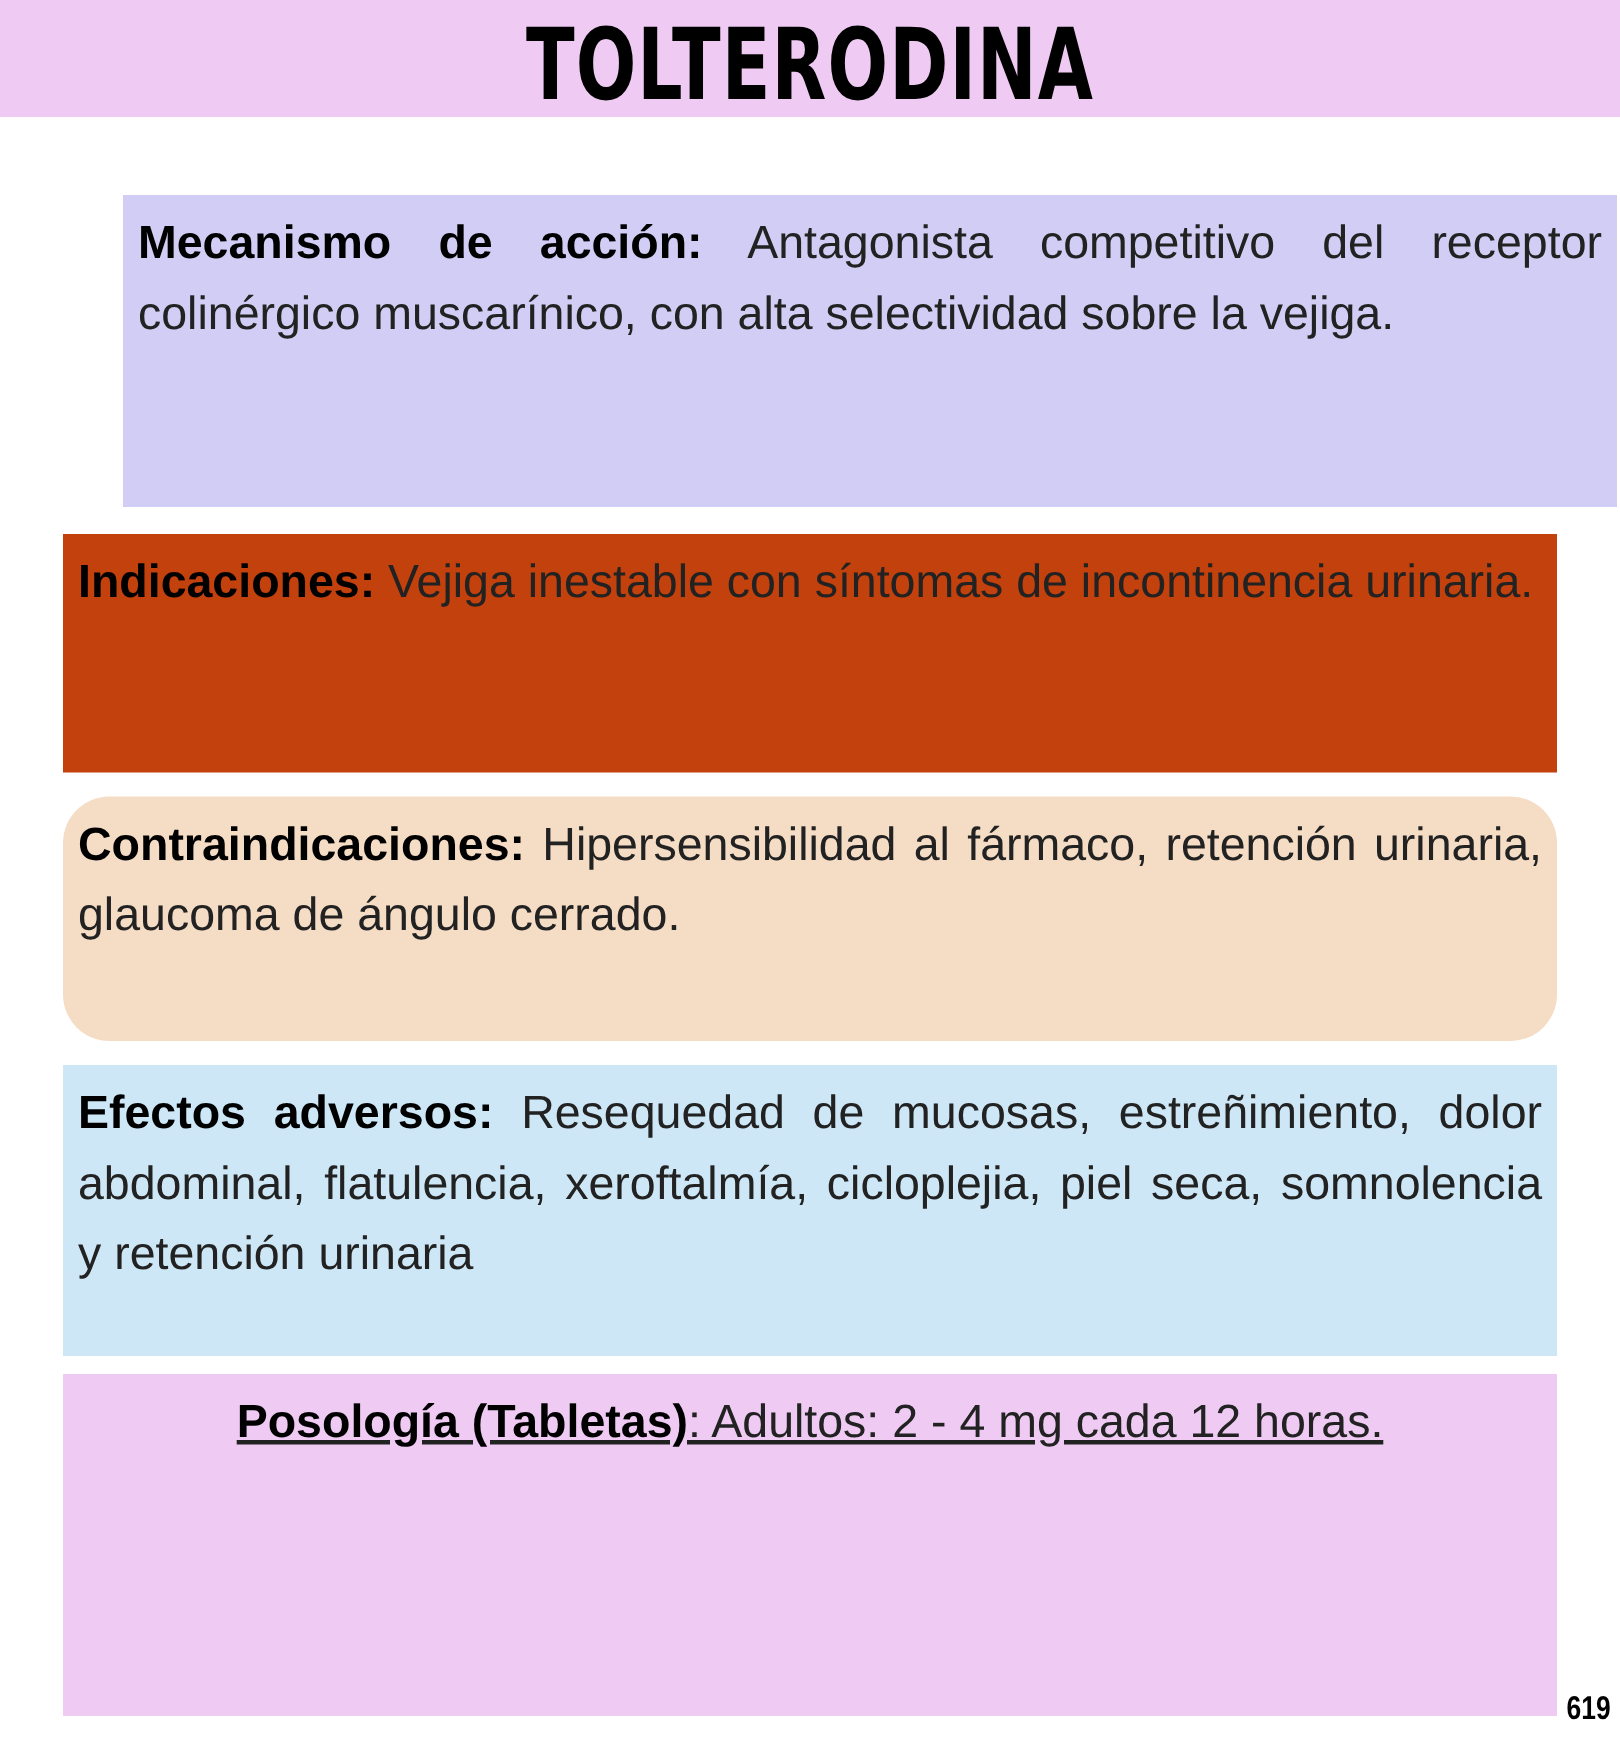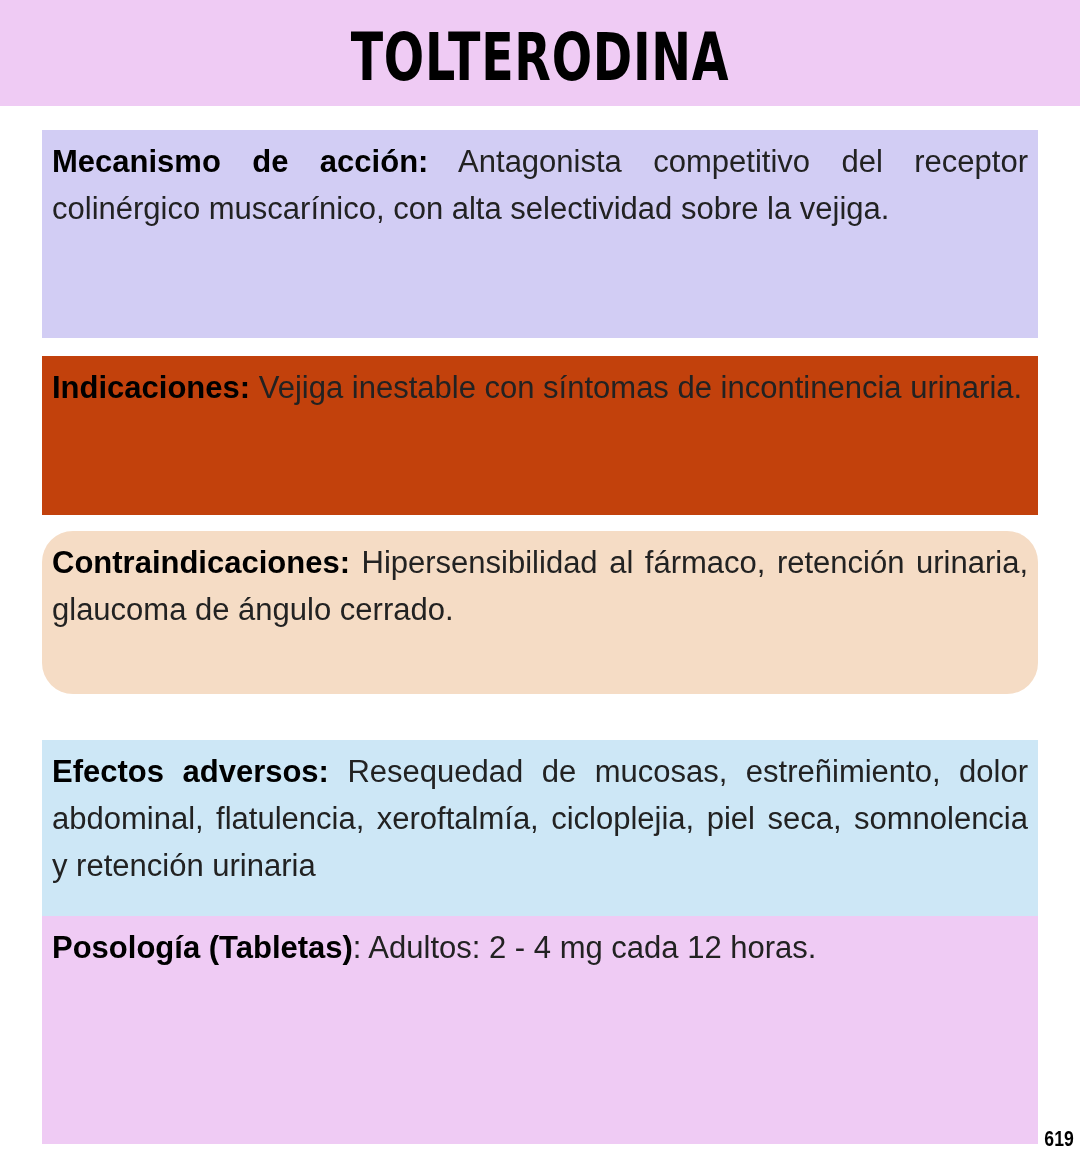--- a/index.html
+++ b/index.html
@@ -2,42 +2,42 @@
 <html><head>
   <meta charset="utf-8">
   <style>
     html, body { margin: 0; padding: 0; }
     body {
       width: 1080px; height: 1164px; background: #ffffff;
       position: relative; overflow: hidden;
       font-family: "Liberation Sans", sans-serif; color: #111;
     }
     .header {
-      position: absolute; left: 0; top: 0; width: 1080px; height: 106px;
+      position: absolute; left: 0; top: 0; width: 1080px; height: 78px;
       background: #efcbf4;
       display: flex; align-items: center; justify-content: center;
     }
     .title {
       font-family: "DejaVu Sans", sans-serif;
       font-weight: bold; font-size: 66px; color: #000;
       transform: scaleX(0.72); letter-spacing: 1px;
       margin-top: 8px;
     }
     .card {
       position: absolute; left: 42px; width: 996px;
       box-sizing: border-box; padding: 8px 10px 0 10px;
       font-size: 31px; line-height: 47px; text-align: justify;
       color: #222;
     }
     .card .label { font-weight: bold; color: #000; }
-    .c1 { top: 130px; height: 208px; background: #d2cdf4; }
+    .c1 { top: 130px; height: 208px; background: #d2cdf4; margin-left: 40px; }
     .c2 { top: 356px; height: 159px; background: #c2410c; }
     .c3 { top: 531px; height: 163px; background: #f5dcc5; border-radius: 31px; }
-    .c4 { top: 710px; height: 194px; background: #cde7f6; margin-top: 30px; }
-    .c5 { top: 916px; height: 228px; background: #efcbf4; text-align: left; }
+    .c4 { top: 710px; height: 194px; background: #cde7f6; }
+    .c5 { top: 916px; height: 228px; background: #efcbf4; text-align: center; text-decoration: underline; }
     .page-number {
       position: absolute; right: 6px; top: 1126px;
       font-weight: bold; font-size: 22px; color: #000;
       transform: scaleX(0.8); transform-origin: right;
     }
   </style>
 </head>
 <body>
 
 <div class="header">

